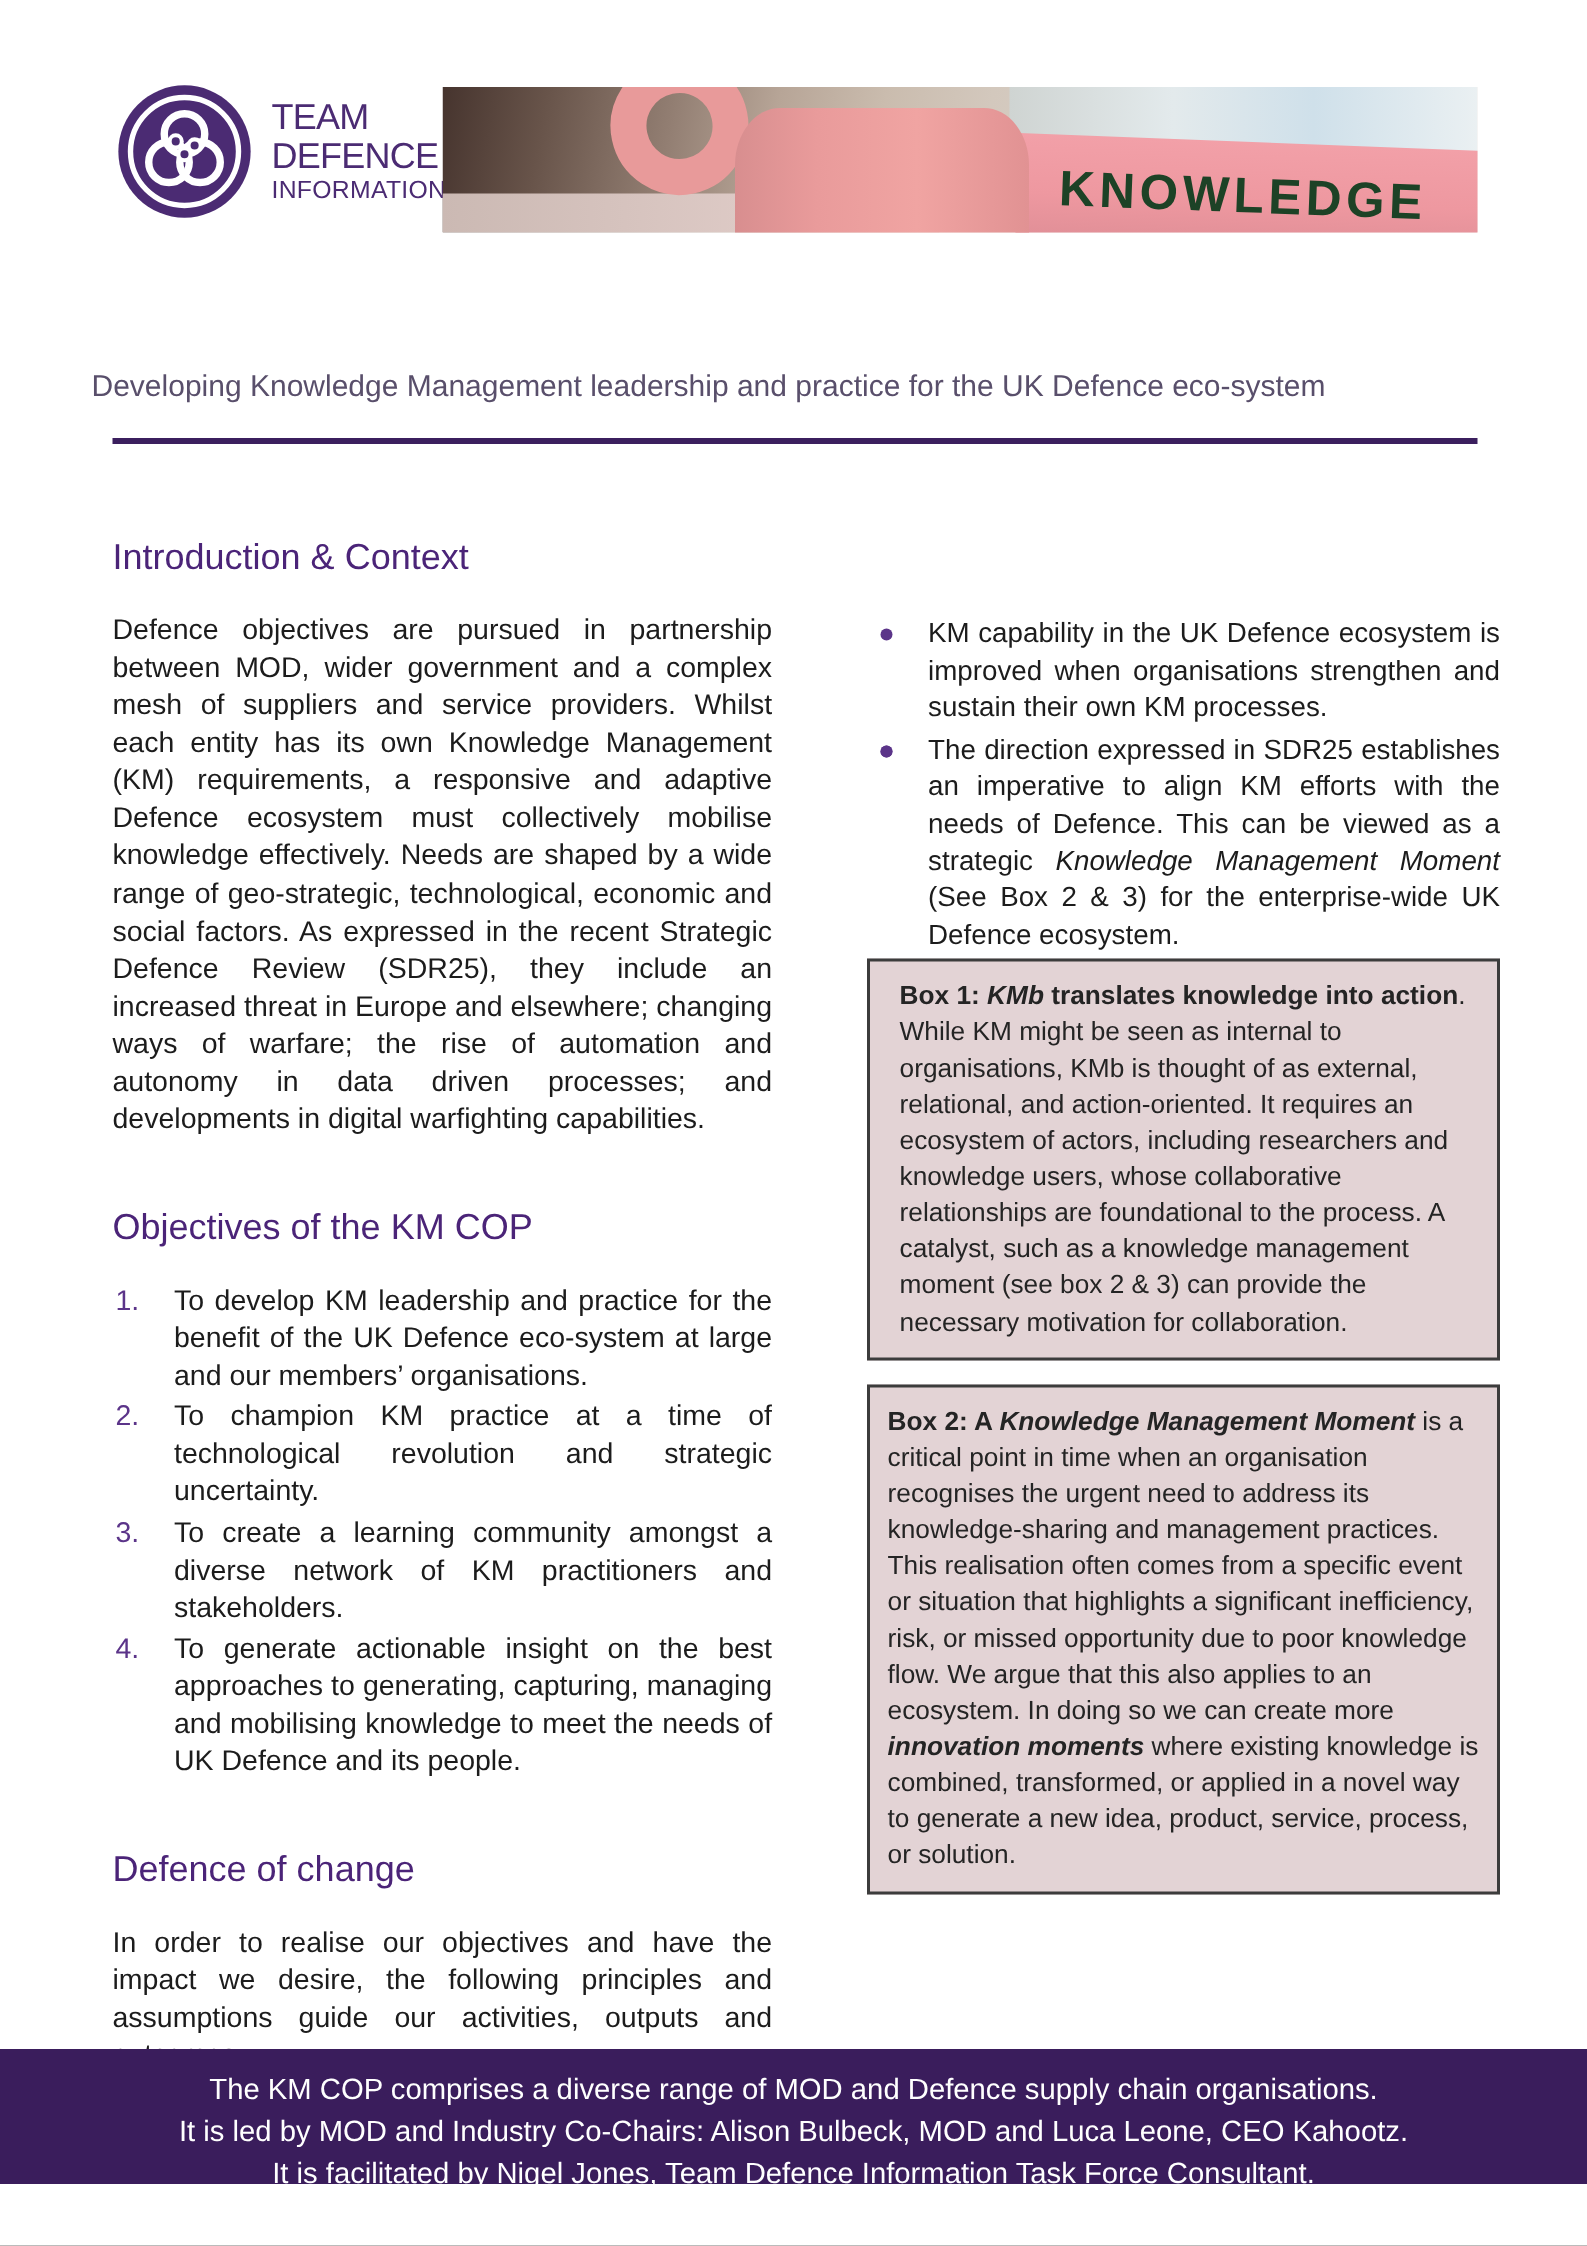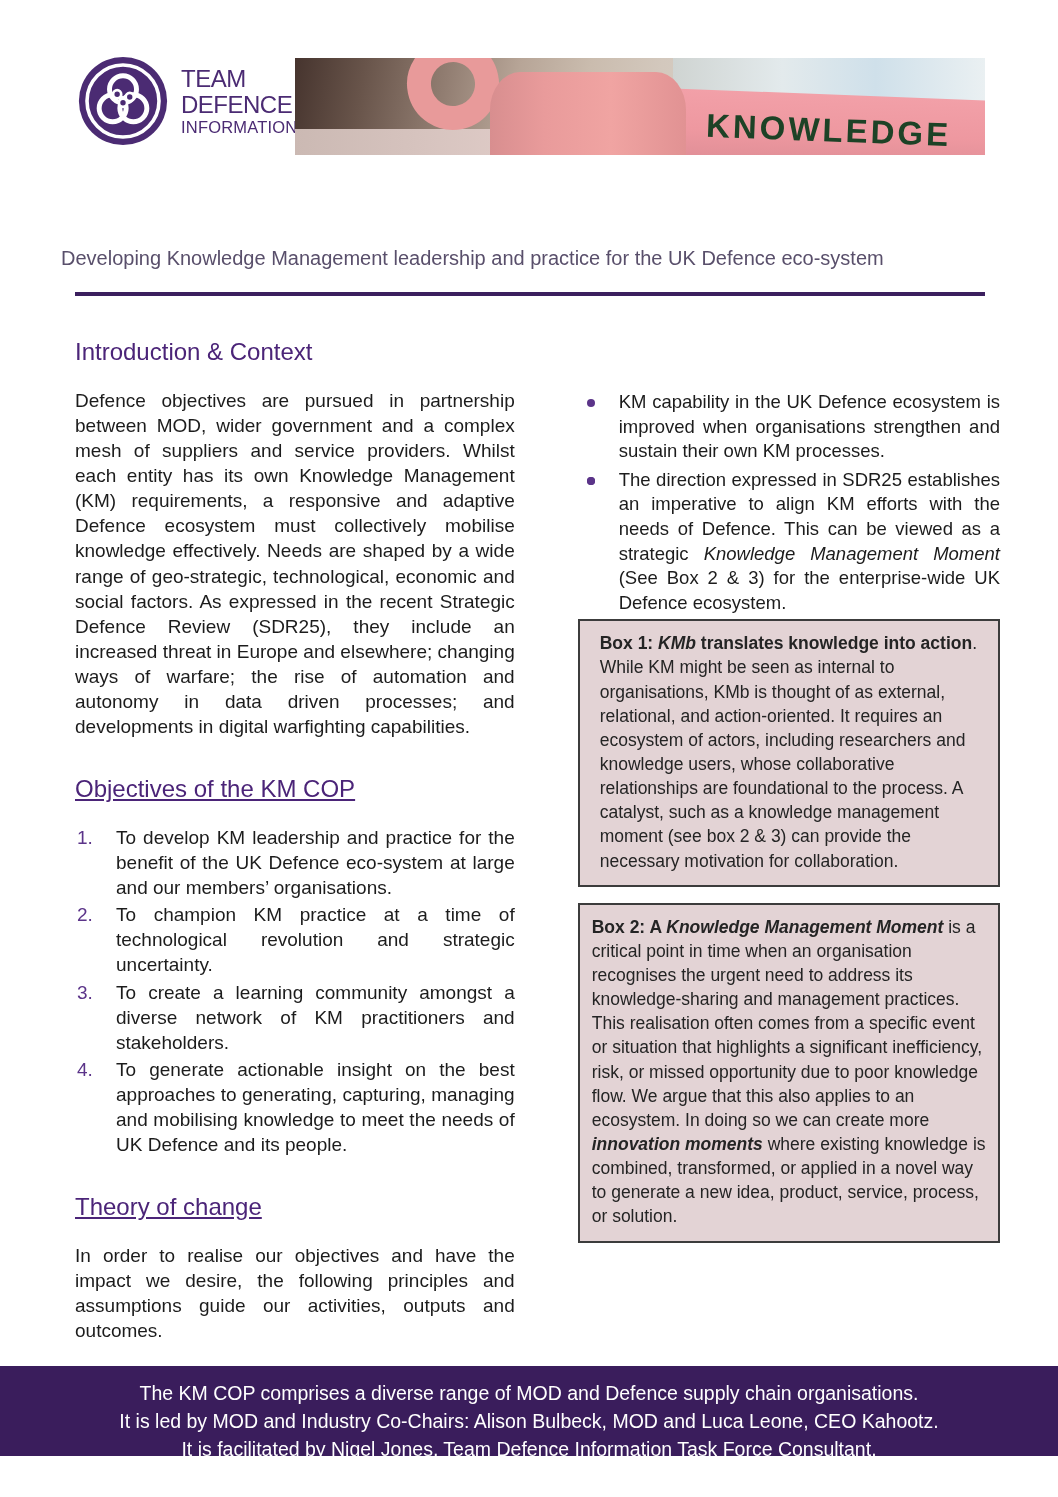--- a/index.html
+++ b/index.html
@@ -37,25 +37,25 @@
   .mug-body{position:absolute; left:195px; top:14px; width:196px; height:95px;
     background:linear-gradient(90deg,#d88e8f 0%,#e99b9b 28%,#f0a4a2 62%,#e19293 100%);
     border-radius:30px 30px 0 0 / 38px 38px 0 0;}
   
   .title{position:absolute; left:75px; top:190px; font-size:36px; font-weight:normal;
     color:var(--deep); white-space:nowrap; letter-spacing:-0.2px;}
   .title .suffix{font-size:30px;}
   .subtitle{position:absolute; left:61px; top:247px; font-size:20px; color:var(--subtitle);}
   .rule{position:absolute; left:75px; top:292px; width:910px; height:4px; background:var(--deep); border:none;}
   
-  .columns{position:absolute; left:75px; top:338px; width:925px; display:flex;gap:30px;}
+  .columns{position:absolute; left:75px; top:358px; width:925px; display:flex;gap:30px;}
   .col-left{width:455px;}
   .col-right{width:437px; margin-left:33px; padding-top:52px;}
   h2{font-size:24px; font-weight:normal; color:var(--accent); margin:0 0 22px;}
-  h2.mt{margin-top:36px;text-decoration:underline;}
+  h2.mt{margin-top:46px;}
   .body{font-size:19px; line-height:1.32; text-align:justify; color:var(--text);}
   
   ol.objectives, ul.bullets{list-style:none;}
   ol.objectives li{position:relative; padding-left:41px; font-size:19px; line-height:1.32;
     text-align:justify; margin-bottom:2px;}
   ol.objectives .num{position:absolute; left:2px; color:var(--bullet);}
   ul.bullets li{position:relative; padding-left:41px; font-size:18.5px; line-height:1.33;
     text-align:justify; margin-bottom:4px;}
   ul.bullets .dot{position:absolute; left:9px; top:9px; width:8px; height:8px;
     border-radius:50%; background:var(--bullet);}
@@ -119,21 +119,21 @@
       <p class="body">Defence objectives are pursued in partnership between MOD, wider government and a complex mesh of suppliers and service providers.  Whilst each entity has its own Knowledge Management (KM) requirements, a responsive and adaptive Defence ecosystem must collectively mobilise knowledge effectively. Needs are shaped by a wide range of geo-strategic, technological, economic and social factors. As expressed in the recent Strategic Defence Review (SDR25), they include an increased threat in Europe and elsewhere; changing ways of warfare; the rise of automation and autonomy in data driven processes; and developments in digital warfighting capabilities.</p>
 
       <h2 class="mt">Objectives of the KM COP</h2>
       <ol class="objectives">
         <li><span class="num">1.</span><span>To develop KM leadership and practice for the benefit of the UK Defence eco-system at large and our members’ organisations.</span></li>
         <li><span class="num">2.</span><span>To champion KM practice at a time of technological revolution and strategic uncertainty.</span></li>
         <li><span class="num">3.</span><span>To create a learning community amongst a diverse network of KM practitioners and stakeholders.</span></li>
         <li><span class="num">4.</span><span>To generate actionable insight on the best approaches to generating, capturing, managing and mobilising knowledge to meet the needs of UK Defence and its people.</span></li>
       </ol>
 
-      <h2 class="mt">Theory of change</h2>
+      <h2 class="mt">Defence of change</h2>
       <p class="body">In order to realise our objectives and have the impact we desire, the following principles and assumptions guide our activities, outputs and outcomes.</p>
       <ul class="bullets single">
         <li><span class="dot"></span><span>Knowledge is of value when put to use.</span></li>
       </ul>
     </div>
 
     <div class="col-right">
       <ul class="bullets">
         <li><span class="dot"></span><span><span>KM capability in the UK Defence ecosystem is improved when organisations strengthen and sustain their own KM processes.</span></span></li>
         <li><span class="dot"></span></li>

